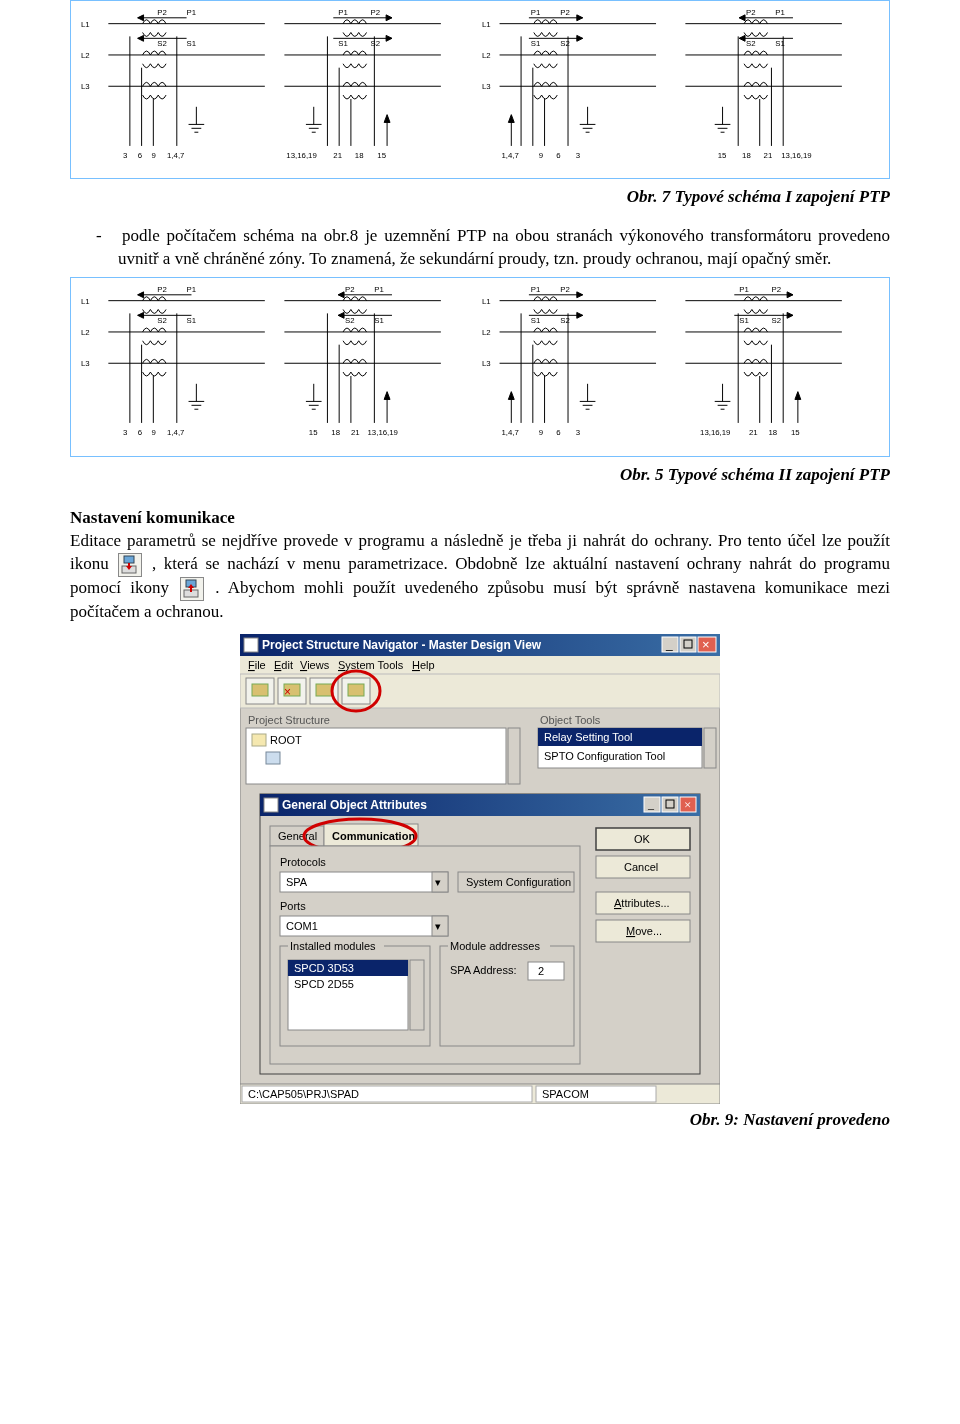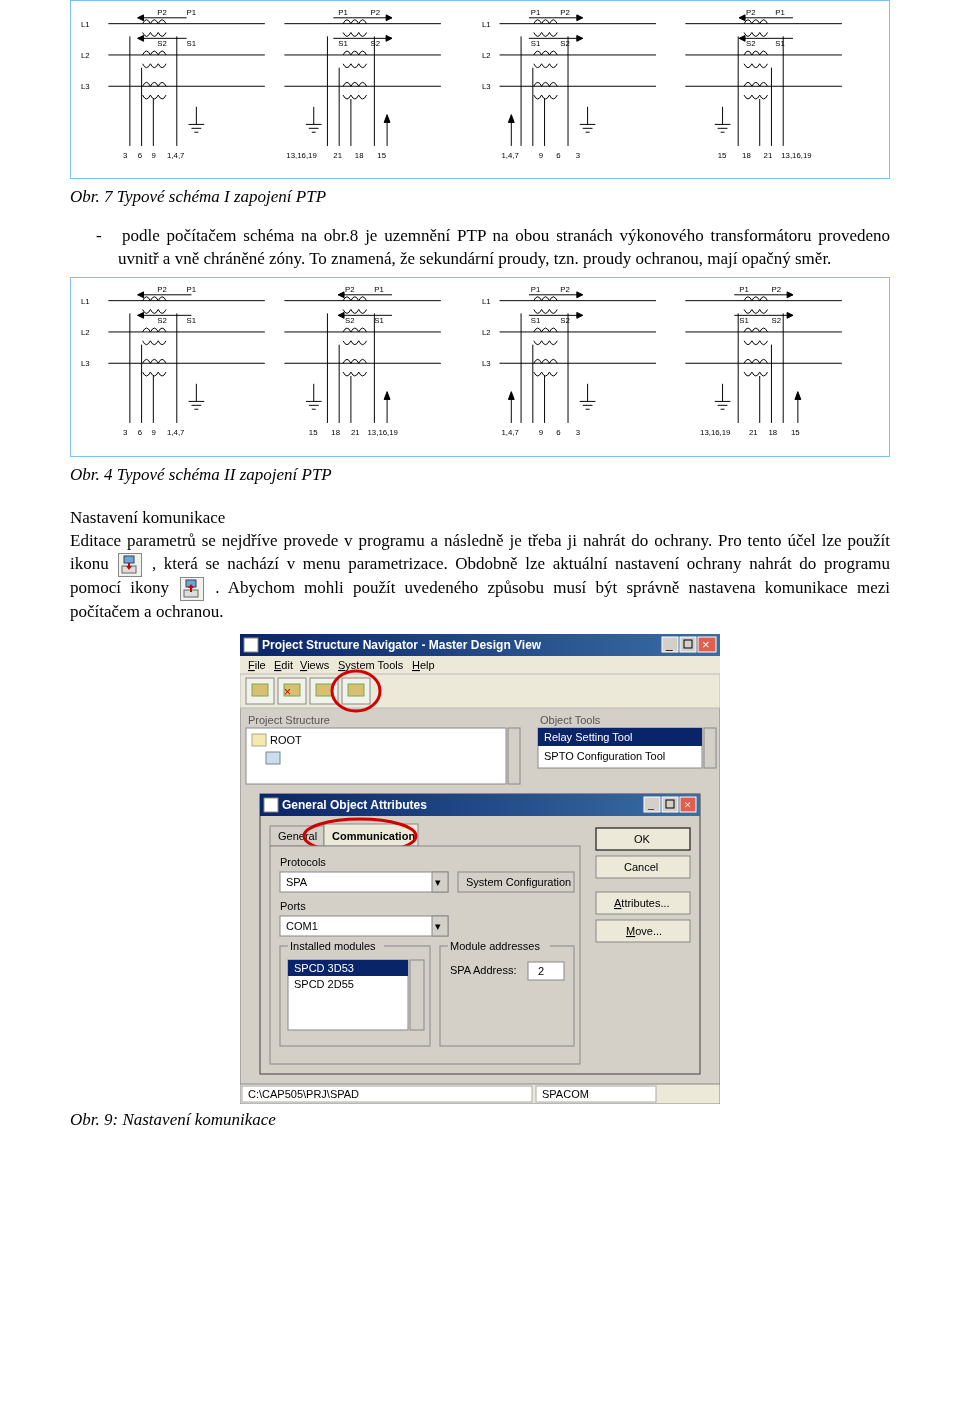--- a/index.html
+++ b/index.html
@@ -19,34 +19,35 @@
     padding: 8px 8px;
     margin: 0 0 8px 0;
     background: #fff;
   }
   .diagram-box svg {
     display: block;
     width: 100%;
     height: auto;
   }
   .caption {
-    text-align: left;
+    text-align: right;
     font-style: italic;
     margin: 6px 0 18px 0;
+    font-weight: bold;
   }
   .body-text {
     text-align: justify;
     margin: 6px 0;
     line-height: 1.35;
   }
   .body-text.indent {
     padding-left: 48px;
     text-indent: -22px;
   }
-  .bold { font-weight: normal; }
+  .bold { font-weight: bold; }
   .inline-icon {
     display: inline-block;
     vertical-align: middle;
     width: 22px;
     height: 22px;
     border: 1px solid #888;
     background: #f2f2ec;
     position: relative;
     margin: 0 2px;
   }
@@ -415,21 +416,21 @@
               <text x="15" y="152">13,16,19</text>
               <text x="65" y="152">21</text>
               <text x="85" y="152">18</text>
               <text x="108" y="152">15</text>
             </g>
         </g>
       </g>
     </svg>
   </div>
 
-  <div class="caption">Obr. 4 Typové schéma II zapojení PTP</div>
+  <div class="caption">Obr. 5 Typové schéma II zapojení PTP</div>
 
   <p class="body-text" style="margin-top:22px;">
     <span class="bold">Nastavení komunikace</span><br>
     <span>Editace parametrů se nejdříve provede v programu a následně je třeba ji nahrát do ochrany. Pro tento účel lze použít ikonu </span>
     <span class="inline-icon">
       <svg viewBox="0 0 22 22">
           <rect x="5" y="2" width="10" height="7" fill="#6aa6d8" stroke="#345"></rect>
           <rect x="3" y="12" width="14" height="7" fill="#ddd" stroke="#666"></rect>
           <line x1="10" y1="9" x2="10" y2="14" stroke="#c00" stroke-width="2"></line>
           <polygon points="10,16 7,12 13,12" fill="#c00"></polygon>
@@ -580,15 +581,15 @@
       </g>
     </g>
 
     <rect x="0" y="450" width="480" height="20" fill="#ece9d8" stroke="#888"></rect>
     <rect x="2" y="452" width="290" height="16" fill="#fff" stroke="#aaa"></rect>
     <text x="8" y="464" font-family="Tahoma,sans-serif" font-size="11">C:\CAP505\PRJ\SPAD</text>
     <rect x="296" y="452" width="120" height="16" fill="#fff" stroke="#aaa"></rect>
     <text x="302" y="464" font-family="Tahoma,sans-serif" font-size="11">SPACOM</text>
   </svg>
 
-  <div class="caption">Obr. 9: Nastavení komunikace</div>
+  <div class="caption">Obr. 9: Nastavení provedeno</div>
 
 </div>
 
 </body></html>

